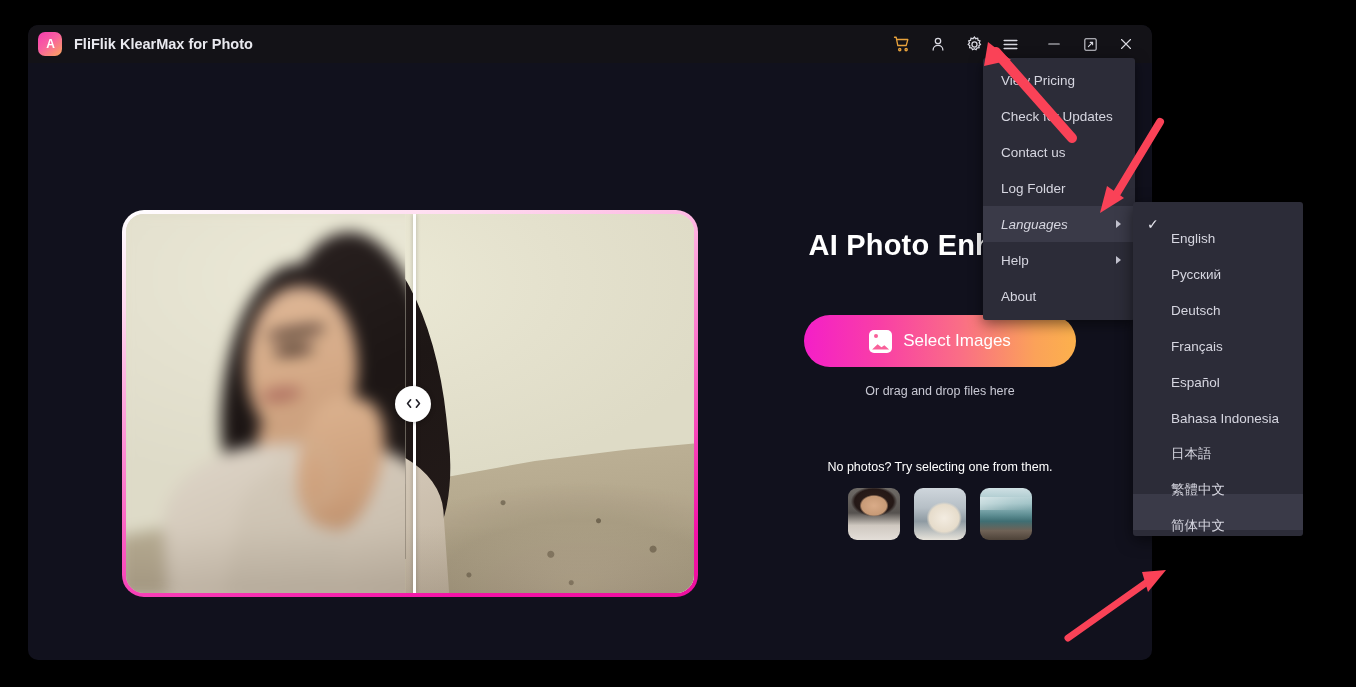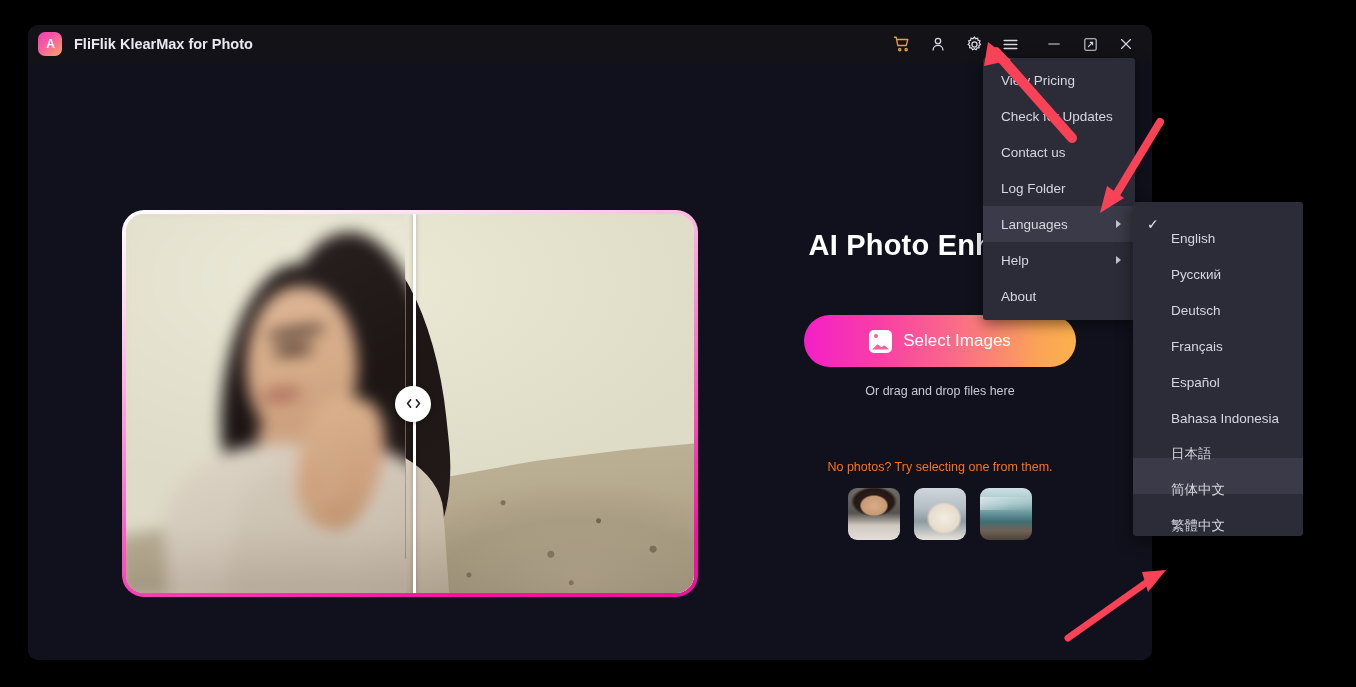--- a/index.html
+++ b/index.html
@@ -246,21 +246,21 @@
     width: 17px; height: 8px;
     background: #f9609a;
     clip-path: polygon(0 100%, 32% 34%, 55% 72%, 72% 46%, 100% 100%);
   }
   .drag-hint {
     margin-top: 17px;
     color: #c9c9d4; font-size: 12.5px;
   }
   .try-hint {
     margin-top: 62px;
-    color: #f97316; font-size: 12.5px;
+    color: #ffffff; font-size: 12.5px;
   }
   .thumbs {
     margin-top: 14px;
     display: flex; gap: 14px;
   }
   .thumb {
     width: 52px; height: 52px;
     border-radius: 9px; overflow: hidden;
     position: relative; cursor: pointer;
   }
@@ -295,21 +295,21 @@
     box-shadow: 0 4px 14px rgba(0,0,0,.5);
     z-index: 40;
   }
   .menu-item {
     height: 36px;
     display: flex; align-items: center;
     padding: 0 14px 0 18px;
     color: #d6d6e0; font-size: 13.5px;
     cursor: pointer; white-space: nowrap;
   }
-  .menu-item.active { background: #3a3a48; }
+  .menu-item.active { background: #3a3a48; font-style: italic; }
   .menu-item .mi-label { flex: 1 1 auto; }
   .caret-right {
     width: 0; height: 0; flex: none;
     border-left: 5px solid #c3c3cf;
     border-top: 4px solid transparent;
     border-bottom: 4px solid transparent;
   }
 
   
   .submenu {
@@ -526,27 +526,27 @@
       <span class="lang-name">Español</span>
     </div>
     <div class="lang-item">
       <span class="lang-check"></span>
       <span class="lang-name">Bahasa Indonesia</span>
     </div>
     <div class="lang-item">
       <span class="lang-check"></span>
       <span class="lang-name">日本語</span>
     </div>
+    <div class="lang-item">
+      <span class="lang-check"></span>
+      <span class="lang-name">繁體中文</span>
+    </div>
     <div class="lang-item hl">
       <span class="lang-check"></span>
       <span class="lang-name">简体中文</span>
-    </div>
-    <div class="lang-item">
-      <span class="lang-check"></span>
-      <span class="lang-name">繁體中文</span>
     </div>
   </div>
 
   <svg class="arrows" width="1356" height="687" viewBox="0 0 1356 687">
 
     <g>
       <path d="M1072 138 L996 52" stroke="#fa4257" stroke-width="10" stroke-linecap="round" fill="none"></path>
       <path d="M988 42 L1011 60 L984 66 Z" fill="#fa4257"></path>
     </g>
 

